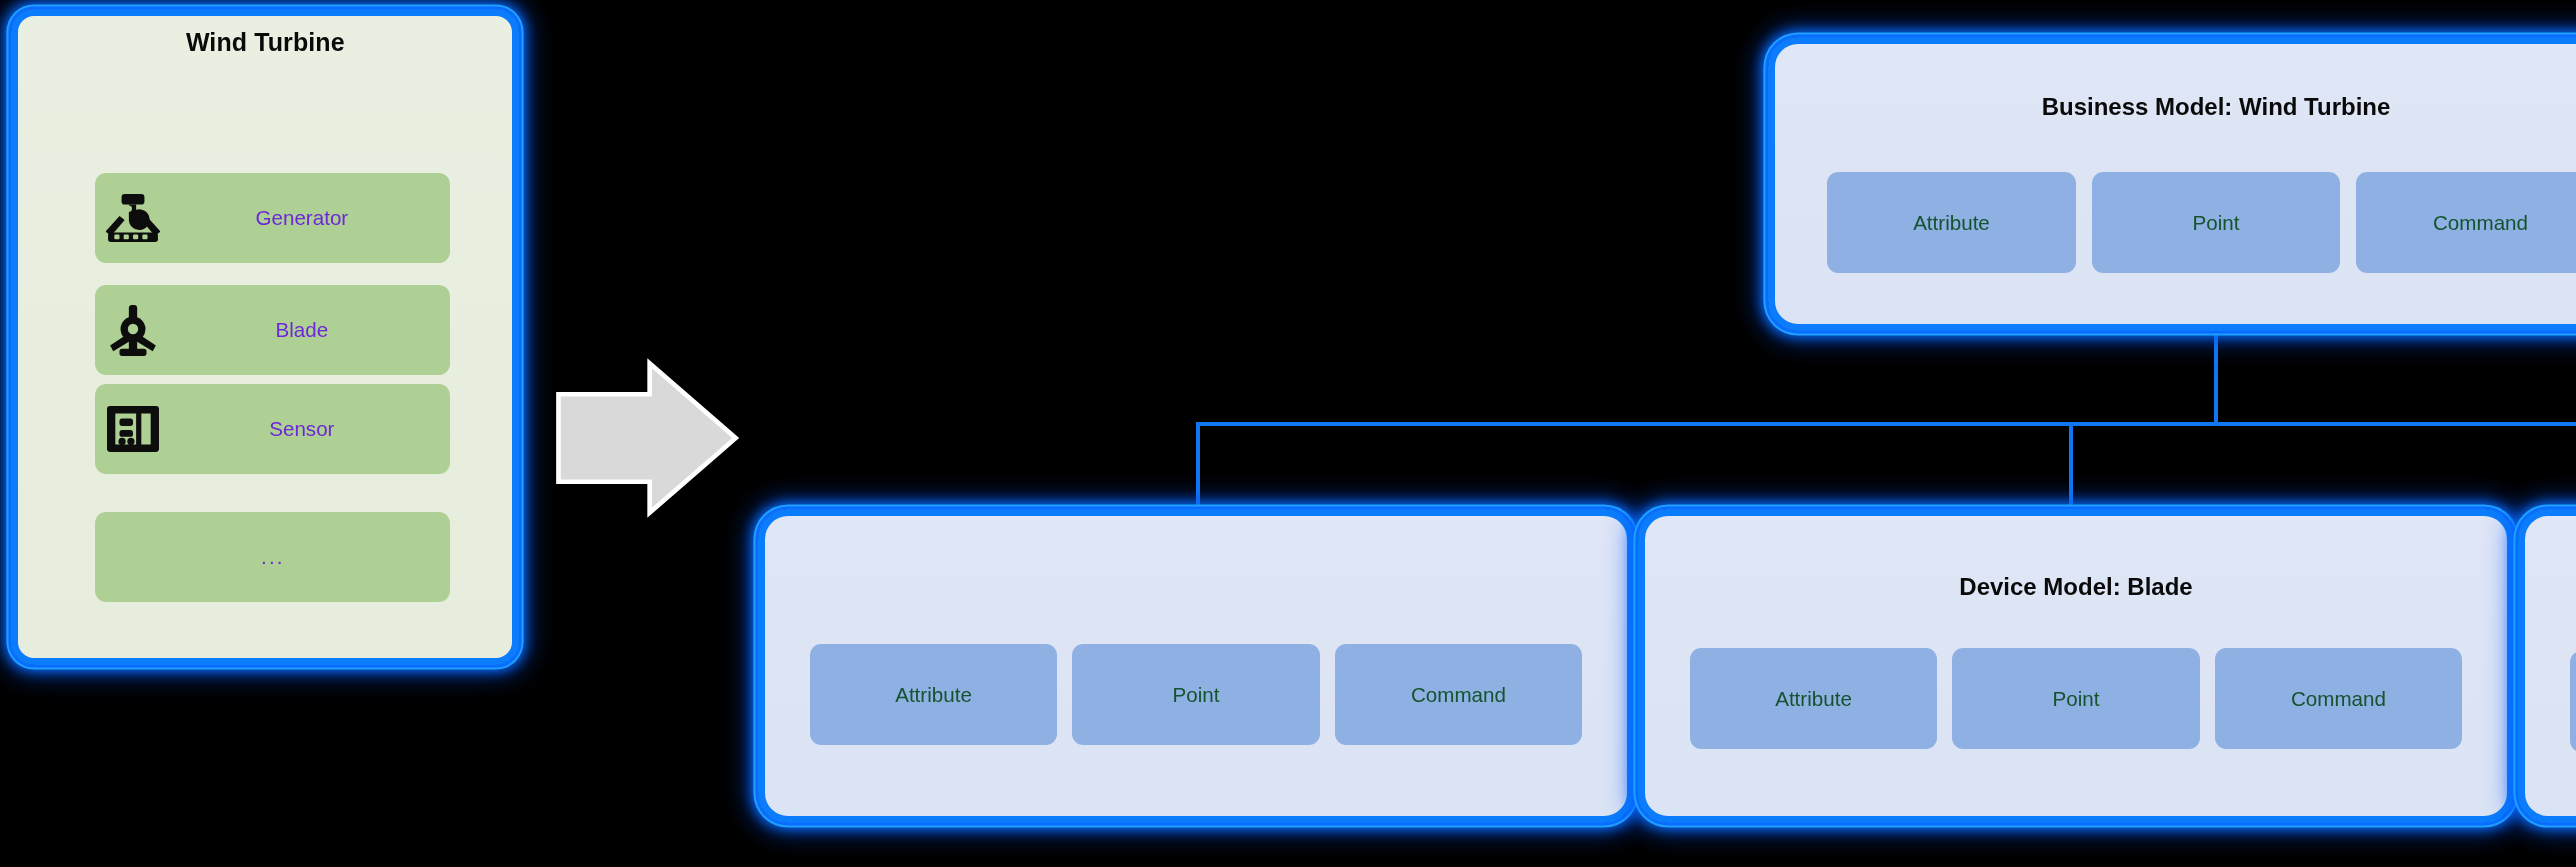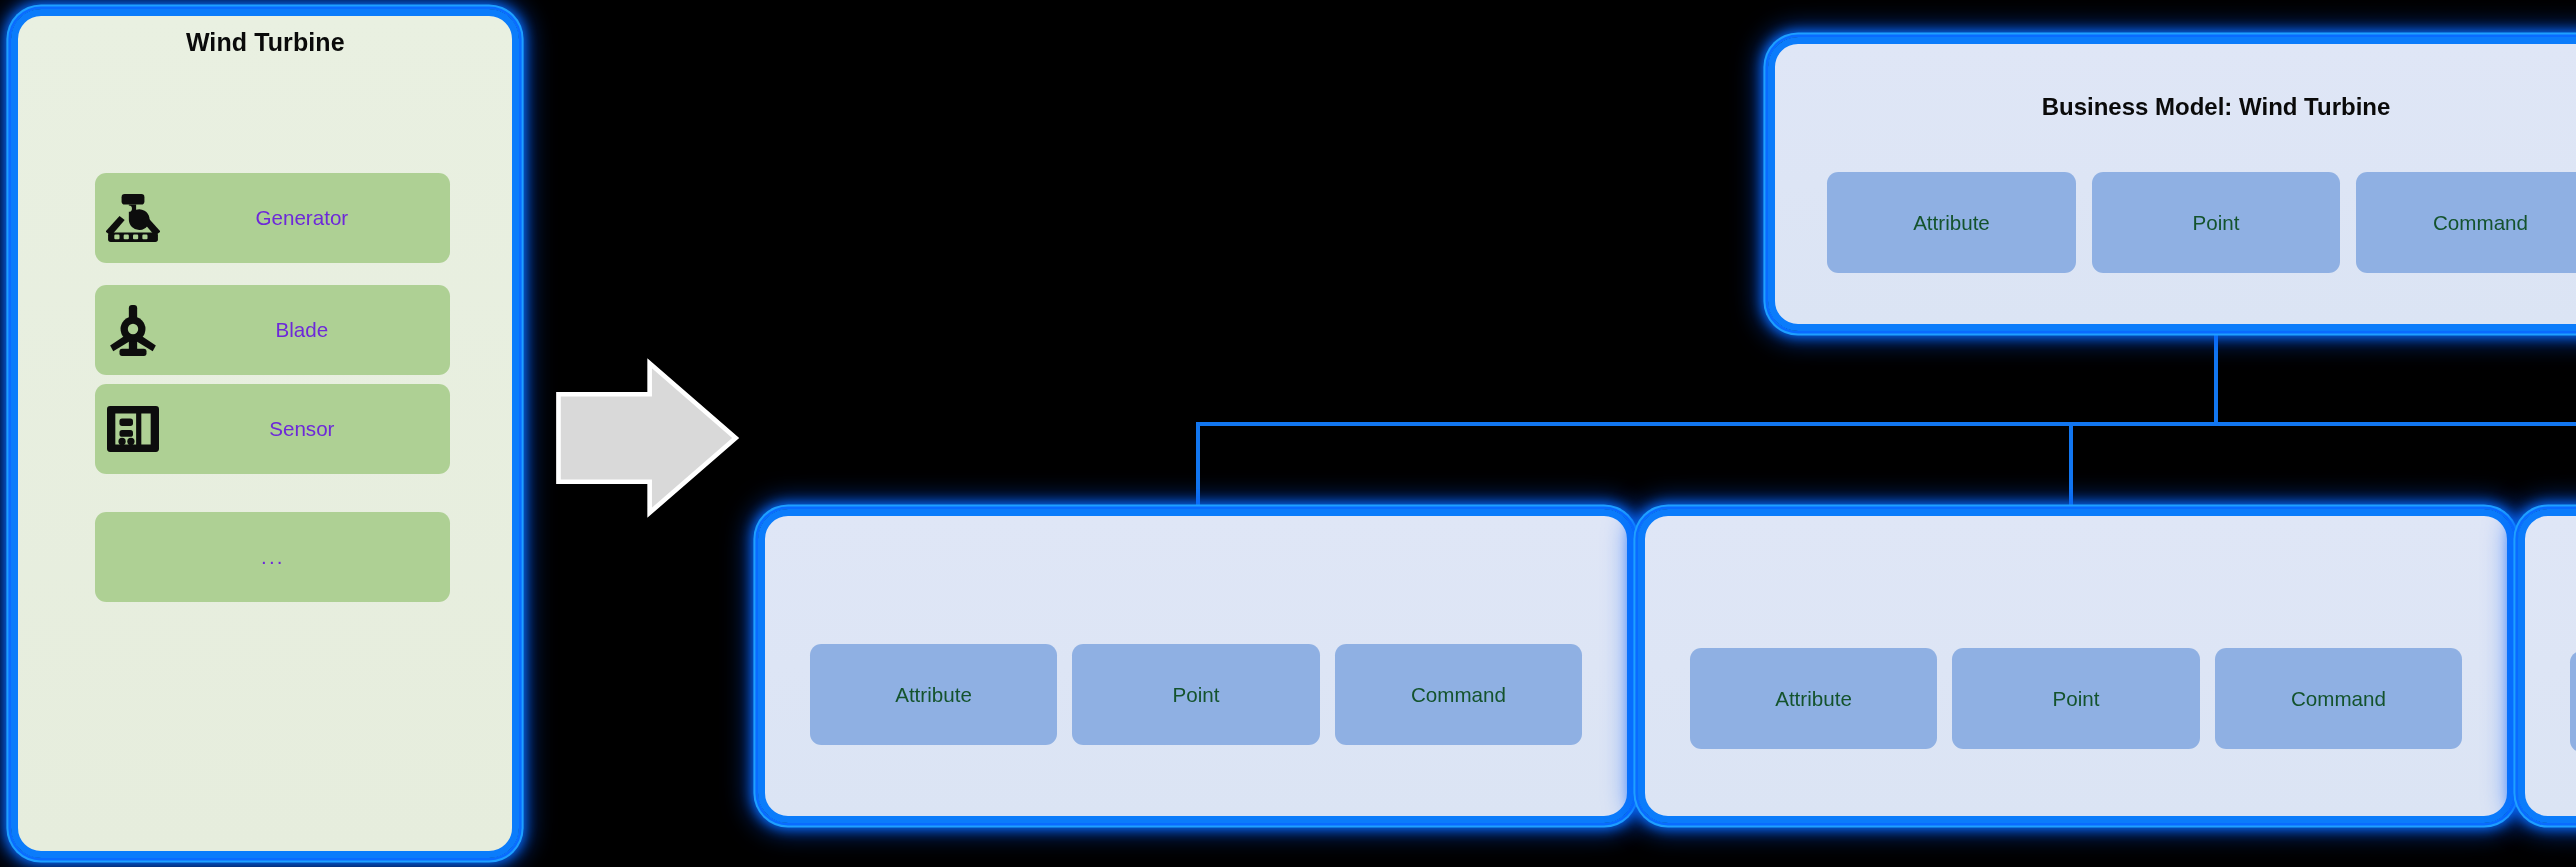--- a/index.html
+++ b/index.html
@@ -132,21 +132,21 @@
   }
 
   
   svg { display: block; }
 </style>
 </head>
 <body>
 
 <div id="canvas">
 
-  <div class="card card--green" style="left:11.3px; top:9.3px; width:508px; height:849px;">
+  <div class="card card--green" style="left:11.3px; top:9.3px; width:508px; height:656px;border-radius:23px;">
 
     <div class="green-title">Wind Turbine</div>
 
     <div class="green-pill" style="left:77px; top:157px; width:355px; height:90px;">
       <span class="pill-icon">
         <svg width="54" height="52" viewBox="0 0 104 100" aria-hidden="true">
           <g fill="#0d0d0d">
             <rect x="30" y="4" width="44" height="20" rx="6"></rect>
             <path d="M44 24 h14 v10 a20 20 0 1 1 -14 18 v-14 a6 6 0 1 0 0 -12 z"></path>
             <path d="M26 46 l10 8 -26 30 -11 -8 z"></path>
@@ -230,20 +230,21 @@
 
     <div class="chip-row" style="left:45px; right:45px; top:128px; height:101px;">
       <div class="chip" style="width:32%;">Attribute</div>
       <div class="chip" style="width:32%;">Point</div>
       <div class="chip" style="width:32%;">Command</div>
     </div>
   </div>
 
   <div class="card card--blue" style="left:1638px; top:509px; width:876px; height:314px;">
 
+    <div class="blue-title" style="top:57px;">Device Model: Blade</div>
 
     <div class="chip-row" style="left:45px; right:45px; top:132px; height:101px;">
       <div class="chip" style="width:32%;">Attribute</div>
       <div class="chip" style="width:32%;">Point</div>
       <div class="chip" style="width:32%;">Command</div>
     </div>
   </div>
 
   <div class="card card--blue" style="left:2518px; top:509px; width:876px; height:314px;">
 

